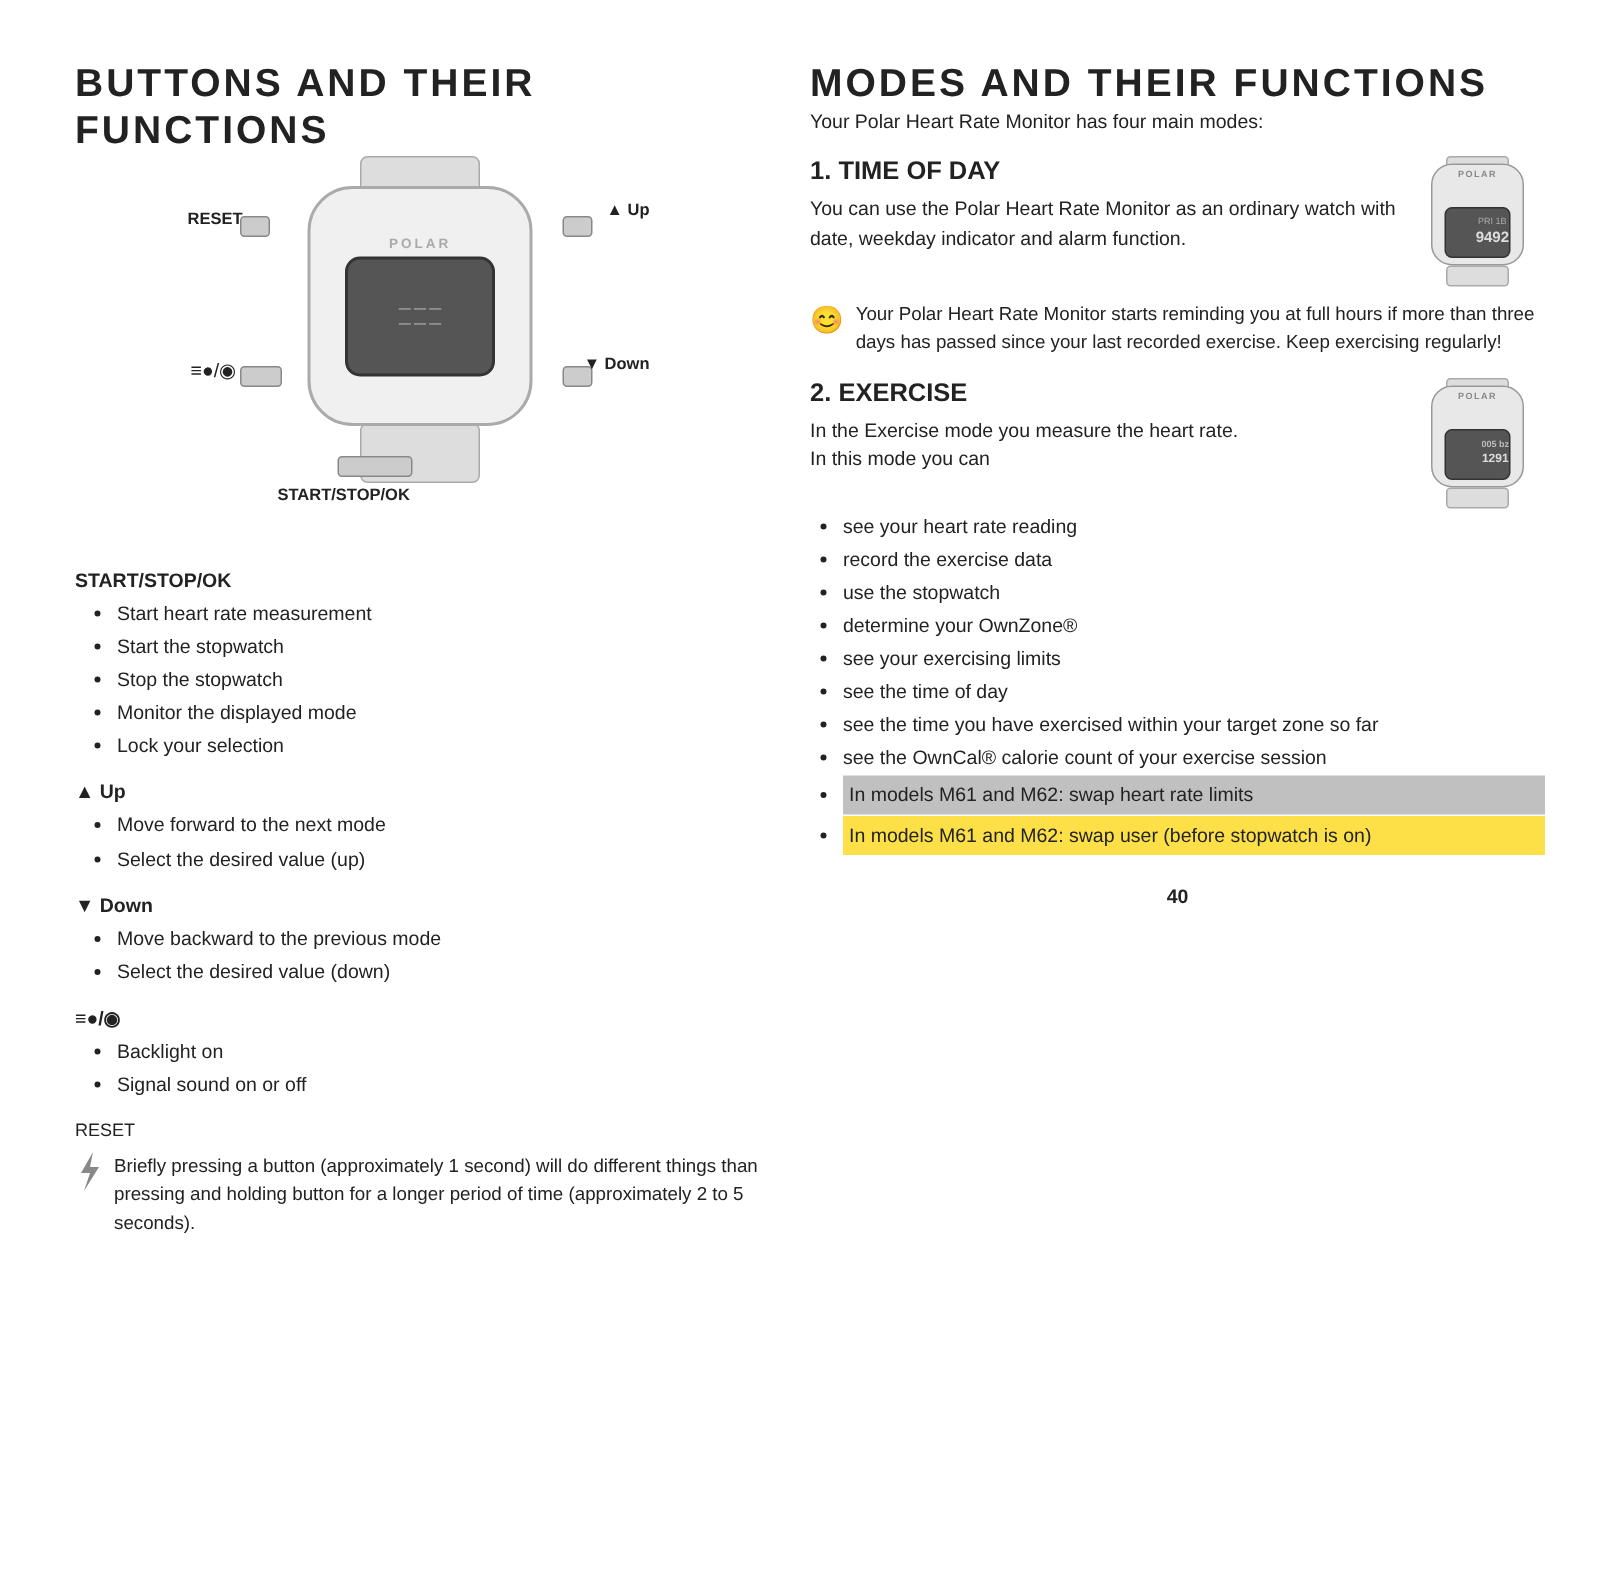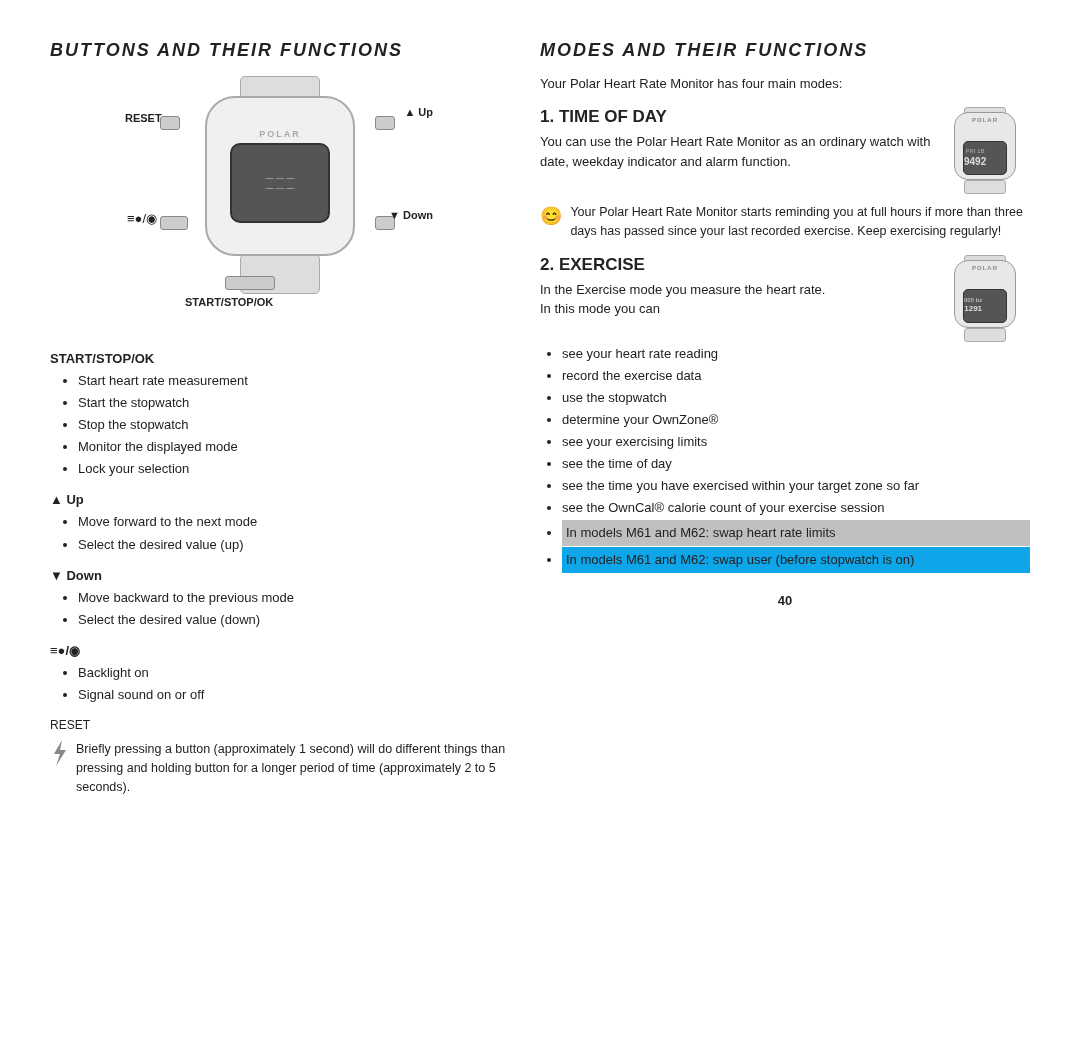--- a/index.html
+++ b/index.html
@@ -17,27 +17,26 @@
       gap: 30px;
     }
     .left-col {
       width: 460px;
       flex-shrink: 0;
     }
     .right-col {
       flex: 1;
     }
     h2 {
-      font-size: 18px;
+      font-size: 26px;
       font-weight: 900;
       letter-spacing: 2px;
       text-transform: uppercase;
-      margin-bottom: 15px;
+      margin-bottom: 2px;
       font-family: Arial, Helvetica, sans-serif;
-      font-style: italic;
     }
     .watch-diagram {
       position: relative;
       width: 310px;
       height: 260px;
       margin: 0 auto 10px auto;
     }
     .watch-body {
       position: absolute;
       left: 80px;
@@ -244,21 +243,21 @@
       align-items: center;
       justify-content: center;
     }
     .mini-watch-screen {
       width: 44px;
       height: 34px;
       background: #555;
       border-radius: 5px;
       border: 1px solid #333;
       display: flex;
-      align-items: flex-start;
+      align-items: flex-end;
       justify-content: center;
       flex-direction: column;
       margin-top: 16px;
     }
     .mini-watch-text {
       color: #ccc;
       font-size: 7px;
       text-align: center;
       line-height: 1.2;
     }
@@ -466,19 +465,19 @@
       <ul class="func-list-right">
         <li>see your heart rate reading</li>
         <li>record the exercise data</li>
         <li>use the stopwatch</li>
         <li>determine your OwnZone®</li>
         <li>see your exercising limits</li>
         <li>see the time of day</li>
         <li>see the time you have exercised within your target zone so far</li>
         <li>see the OwnCal® calorie count of your exercise session</li>
         <li style="background:#c0c0c0; list-style:disc; padding:2px 4px; margin:1px 0;">In models M61 and M62: swap heart rate limits</li>
-        <li style="background:#0ea5e9; list-style:disc; padding:2px 4px; margin:1px 0;">In models M61 and M62: swap user (before stopwatch is on)</li>
+        <li style="background:#fde047; list-style:disc; padding:2px 4px; margin:1px 0;">In models M61 and M62: swap user (before stopwatch is on)</li>
       </ul>
     </div>
 
     <div class="page-number">40</div>
   </div>
 </div>
 
 </body></html>

